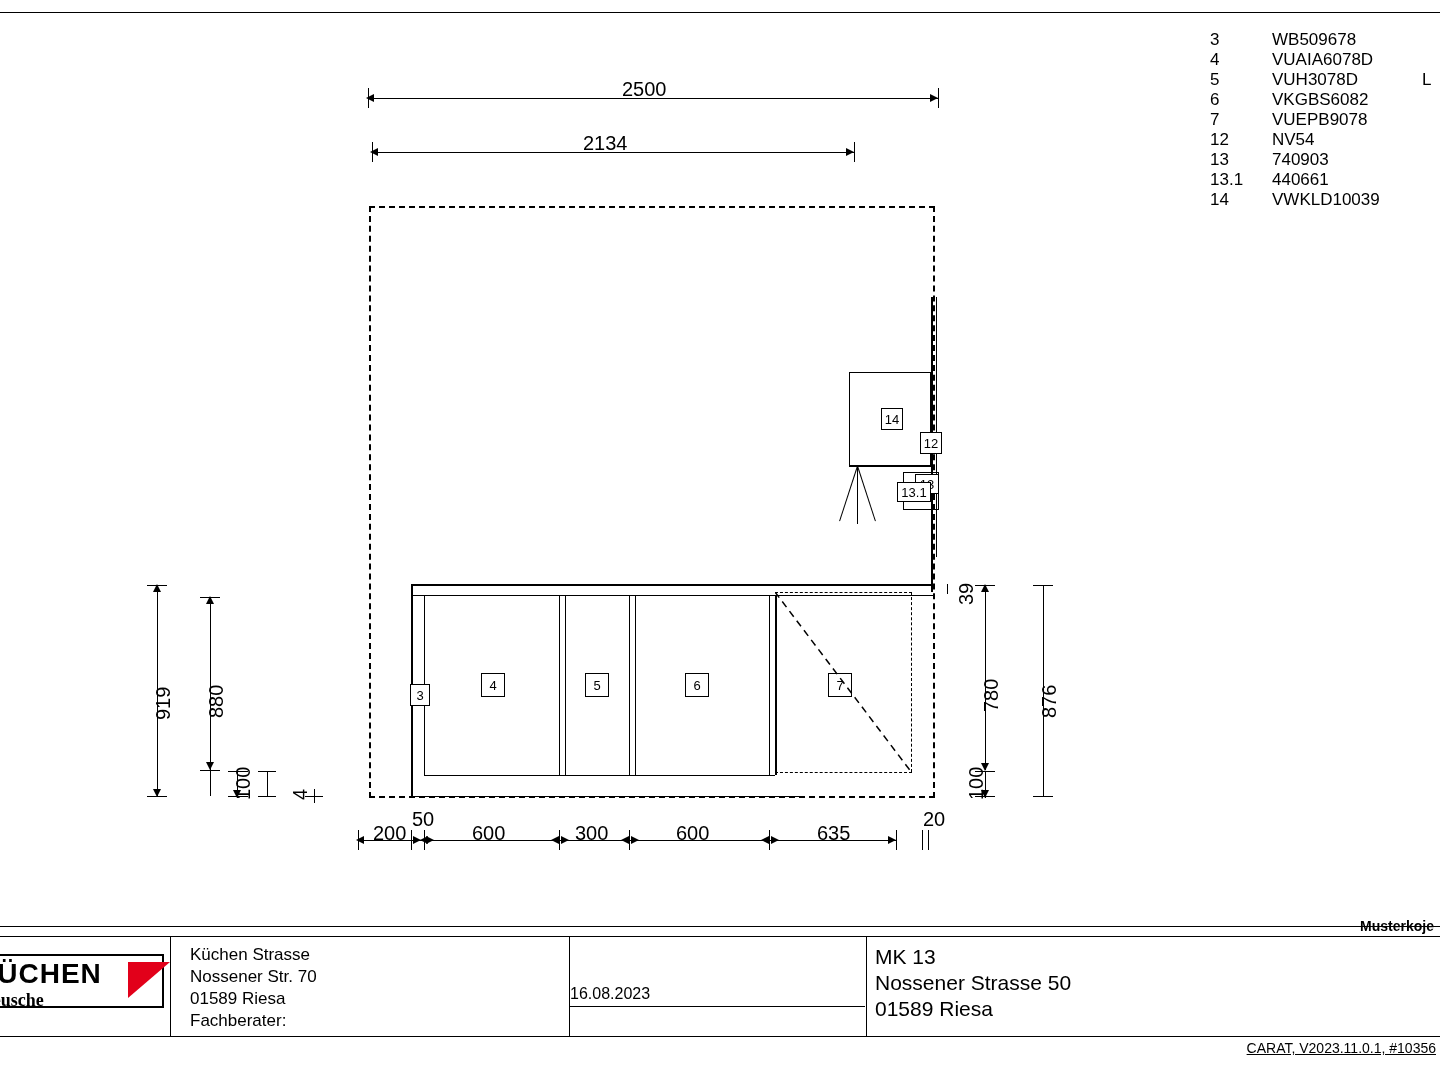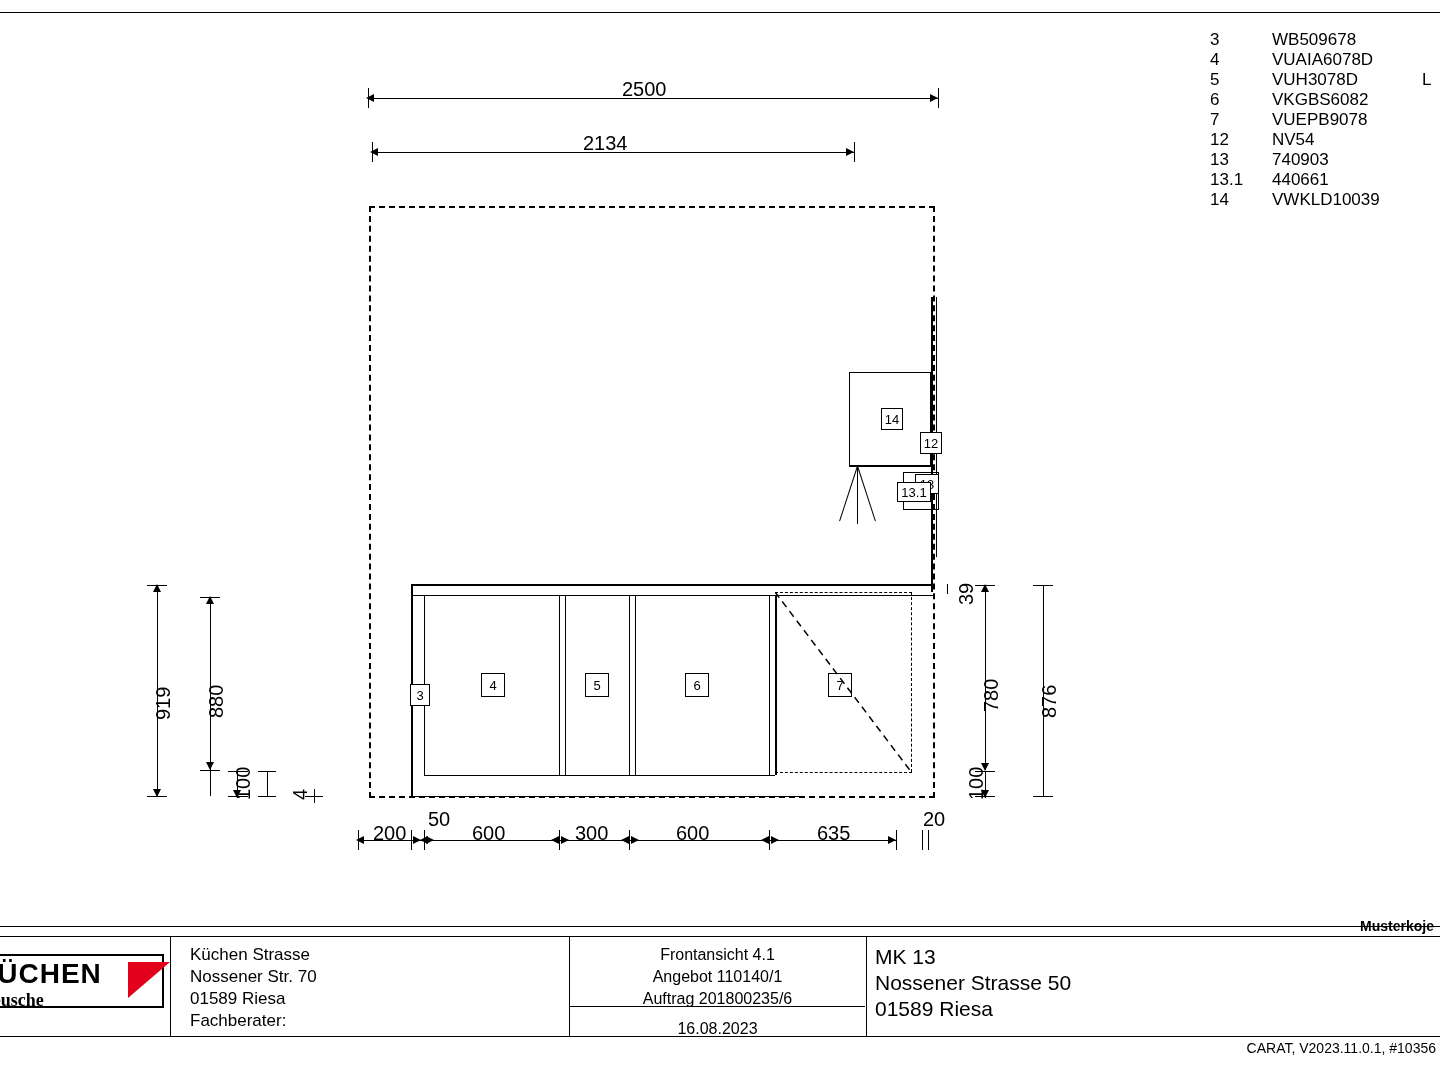--- a/index.html
+++ b/index.html
@@ -54,23 +54,23 @@
   .vdiv{position:absolute;top:937px;height:99px;width:1px;background:#000;}
 
   .logo-wrap{position:absolute;left:-26px;top:954px;width:190px;height:54px;border:2px solid #000;box-sizing:border-box;}
   .logo-k{position:absolute;left:-24px;top:958px;font-size:28px;font-weight:bold;letter-spacing:1px;}
   .logo-p{position:absolute;left:-26px;top:990px;font-size:18px;font-weight:bold;font-family:"Liberation Serif",serif;}
   .logo-tri{position:absolute;left:128px;top:962px;width:0;height:0;
             border-left:42px solid #e2001a;border-bottom:36px solid transparent;}
 
   .addr{position:absolute;left:190px;top:944px;font-size:17px;line-height:22px;}
   .mid{position:absolute;left:570px;top:944px;width:295px;text-align:center;font-size:16px;line-height:22px;}
-  .mid-date{position:absolute;left:570px;top:1020px;width:295px;text-align:center;font-size:16px;}
+  .mid-date{position:absolute;left:570px;top:985px;width:295px;text-align:left;font-size:16px;}
   .right-block{position:absolute;left:875px;top:944px;font-size:21px;line-height:26px;}
-  .carat{position:absolute;right:4px;top:1040px;font-size:14px;white-space:nowrap;}
+  .carat{position:absolute;right:4px;top:1040px;font-size:14px;white-space:nowrap;text-decoration:underline;}
   .mid-div{position:absolute;left:570px;top:1006px;width:295px;height:1px;background:#000;}
 </style>
 </head>
 <body>
 
 <div class="sheet">
 
   <div class="top-rule"></div>
 
   <div class="legend">
@@ -253,21 +253,21 @@
   <div class="ar ar-l" style="left:420px;top:836px;"></div>
   <div class="ar ar-r" style="left:426px;top:836px;"></div>
   <div class="ar ar-l" style="left:551px;top:836px;"></div>
   <div class="ar ar-r" style="left:561px;top:836px;"></div>
   <div class="ar ar-l" style="left:621px;top:836px;"></div>
   <div class="ar ar-r" style="left:631px;top:836px;"></div>
   <div class="ar ar-l" style="left:761px;top:836px;"></div>
   <div class="ar ar-r" style="left:771px;top:836px;"></div>
 
   <div class="dim" style="left:373px;top:822px;">200</div>
-  <div class="dim" style="left:428px;top:808px;">50</div>
+  <div class="dim" style="left:412px;top:808px;">50</div>
   <div class="dim" style="left:472px;top:822px;">600</div>
   <div class="dim" style="left:575px;top:822px;">300</div>
   <div class="dim" style="left:676px;top:822px;">600</div>
   <div class="dim" style="left:817px;top:822px;">635</div>
   <div class="dim" style="left:923px;top:808px;">20</div>
 
   <div class="musterkoje">Musterkoje</div>
   <div class="tb-top"></div>
   <div class="tb-line2"></div>
   <div class="tb-bottom"></div>
@@ -281,25 +281,20 @@
   <div class="logo-p">Preusche</div>
   <div class="logo-tri"></div>
 
   <div class="addr">
     <div>Küchen Strasse</div>
     <div>Nossener Str. 70</div>
     <div>01589 Riesa</div>
     <div>Fachberater:</div>
   </div>
 
-  <div class="mid">
-    <div>Frontansicht 4.1</div>
-    <div>Angebot 110140/1</div>
-    <div>Auftrag 201800235/6</div>
-  </div>
   <div class="mid-date">16.08.2023</div>
 
   <div class="right-block">
     <div>MK 13</div>
     <div>Nossener Strasse 50</div>
     <div>01589 Riesa</div>
   </div>
 
   <div class="carat">CARAT,  V2023.11.0.1,  #10356</div>
 

